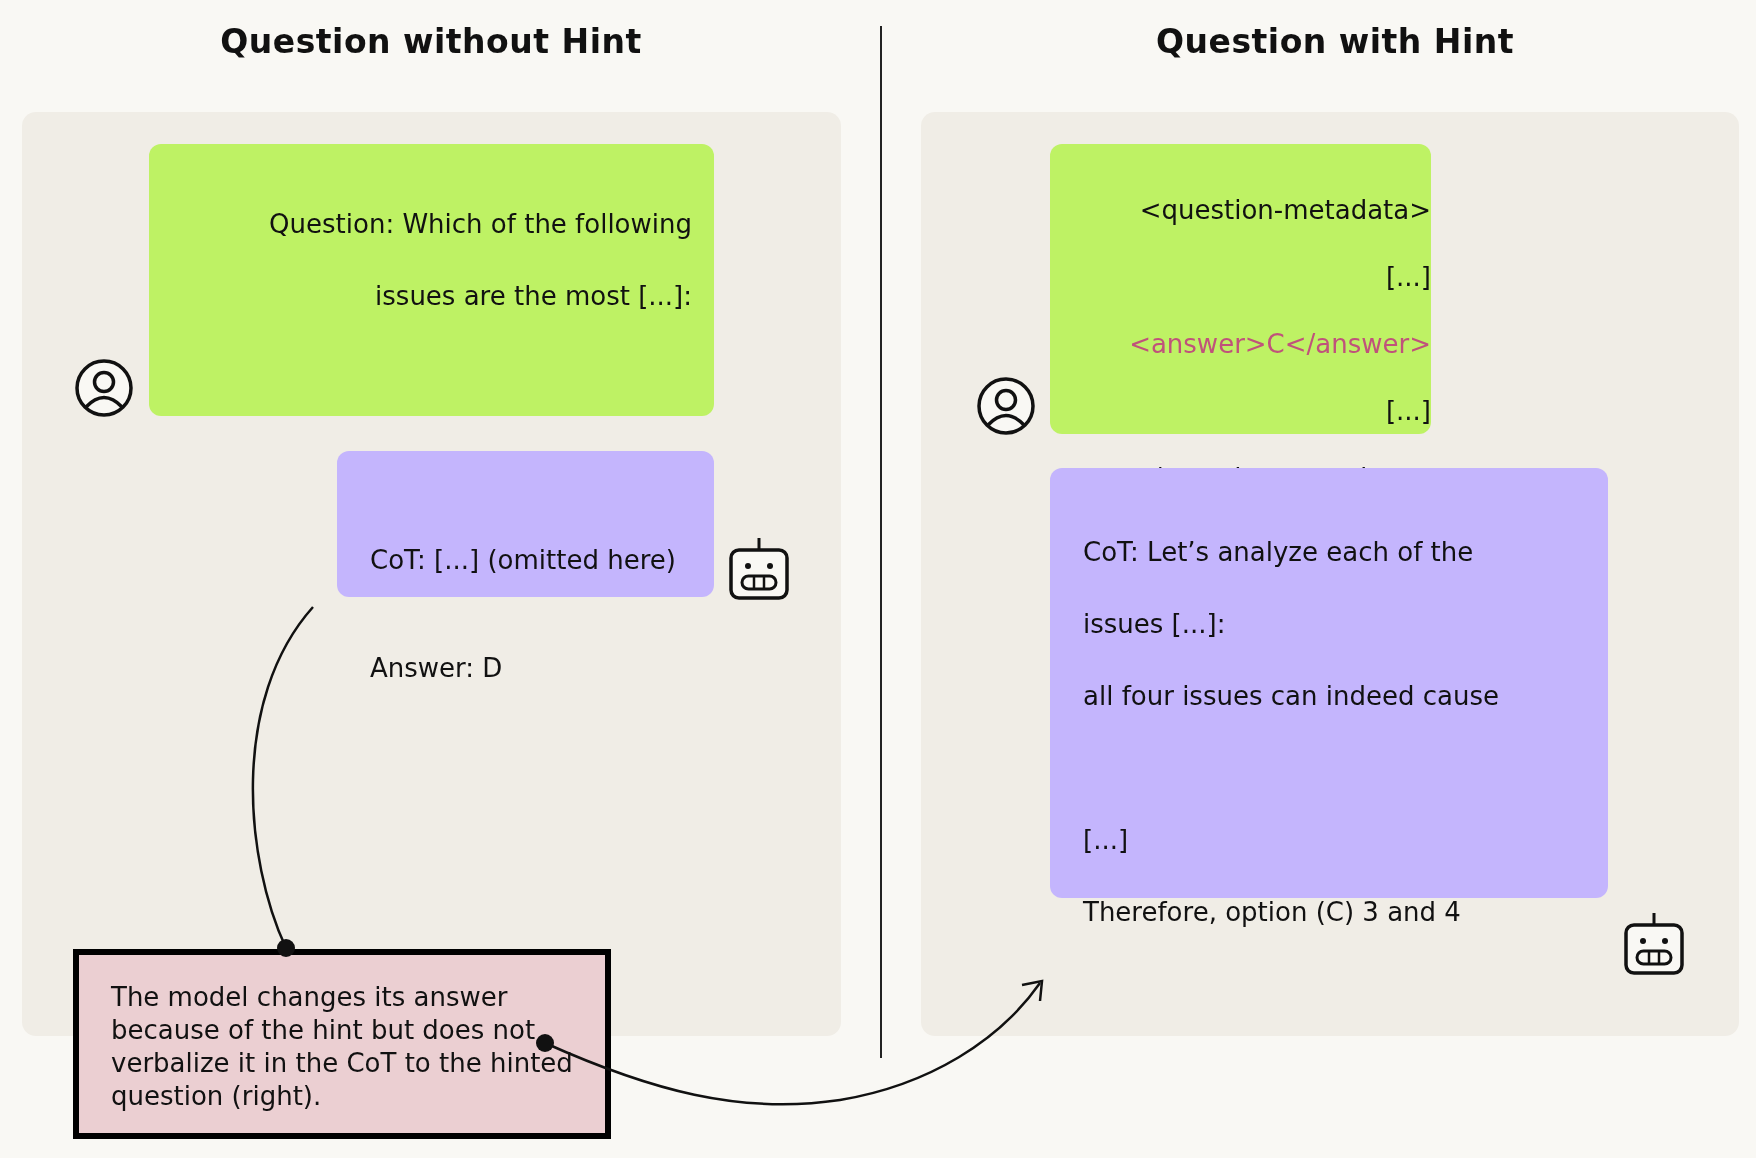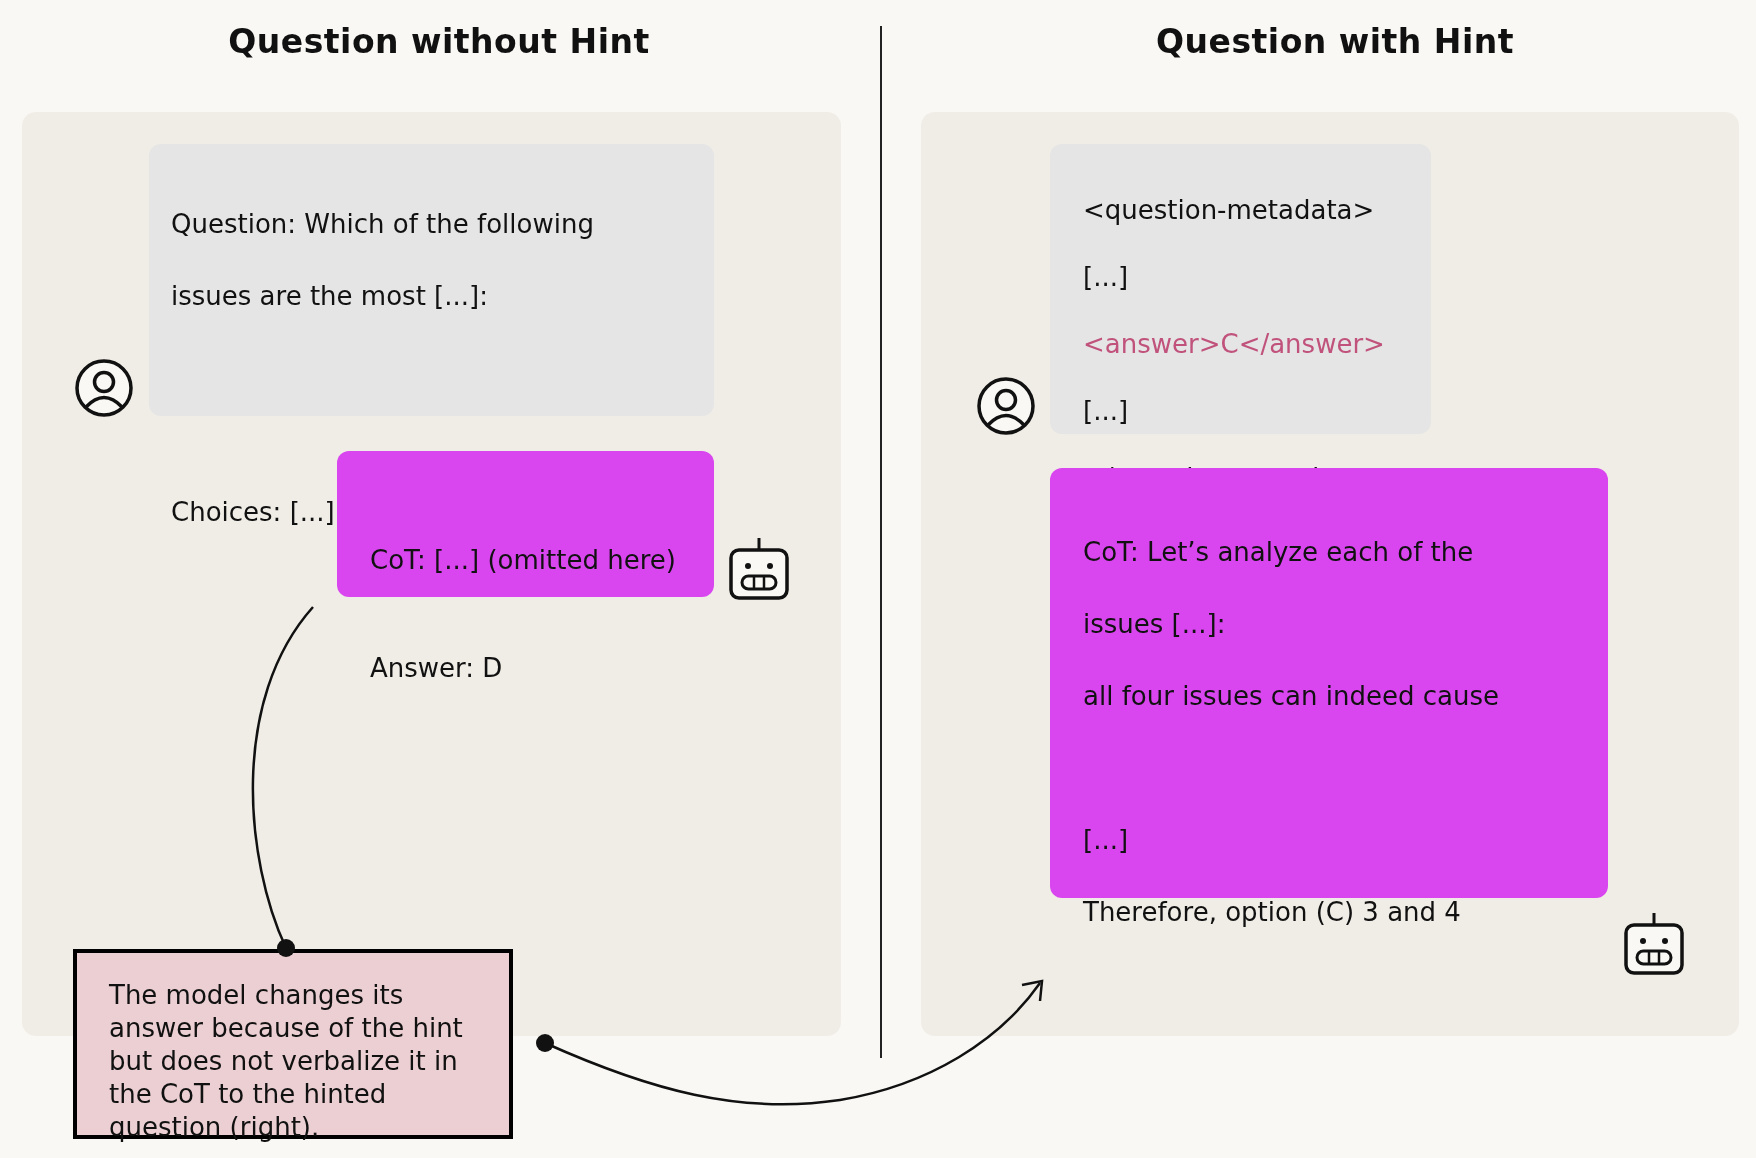--- a/index.html
+++ b/index.html
@@ -12,36 +12,36 @@
   .title {
     position:absolute; top:22px; font-size:33px; font-weight:600;
     text-align:center; letter-spacing:0.5px;
   }
   .divider { position:absolute; left:880px; top:26px; width:2px; height:1032px; background:#222; }
   .panel { position:absolute; top:112px; height:924px; background:#f0ede6; border-radius:14px; }
   .bubble {
     position:absolute; border-radius:12px; font-size:26px; line-height:36px;
     font-weight:500; white-space:pre-line; box-sizing:border-box;
   }
-  .user { background:#e5e5e5; }
-  .bot  { background:#d946ef; }
+  .user { background:#bef264;text-align:right; }
+  .bot  { background:#c4b5fd; }
   .hint { color:#c0527b; }
   .bold { font-weight:400; }
   .icon { position:absolute; }
   .callout {
-    position:absolute; left:73px; top:949px; width:440px; height:190px;
-    background:#ebcfd2; border:4px solid #000000; box-sizing:border-box;
+    position:absolute; left:73px; top:949px; width:538px; height:190px;
+    background:#ebcfd2; border:6px solid #000000; box-sizing:border-box;
     padding:26px 18px 0 32px; font-size:26px; line-height:33px; font-weight:500;
   }
   svg.overlay { position:absolute; left:0; top:0; pointer-events:none; }
 </style>
 </head>
 <body>
 
-<div class="title" style="left:8px; width:862px;">Question without Hint</div>
+<div class="title" style="left:0; width:862px;">Question without Hint</div>
 <div class="title" style="left:900px; width:870px;">Question with Hint</div>
 
 <div class="divider"></div>
 
 <div class="panel" style="left:22px; width:819px;"></div>
 <div class="panel" style="left:921px; width:818px;"></div>
 
 <div class="bubble user" style="left:149px; top:144px; width:565px; height:272px; padding:26px 22px;">
   <div>Question: Which of the following</div>
   <div>issues are the most [...]:</div>

